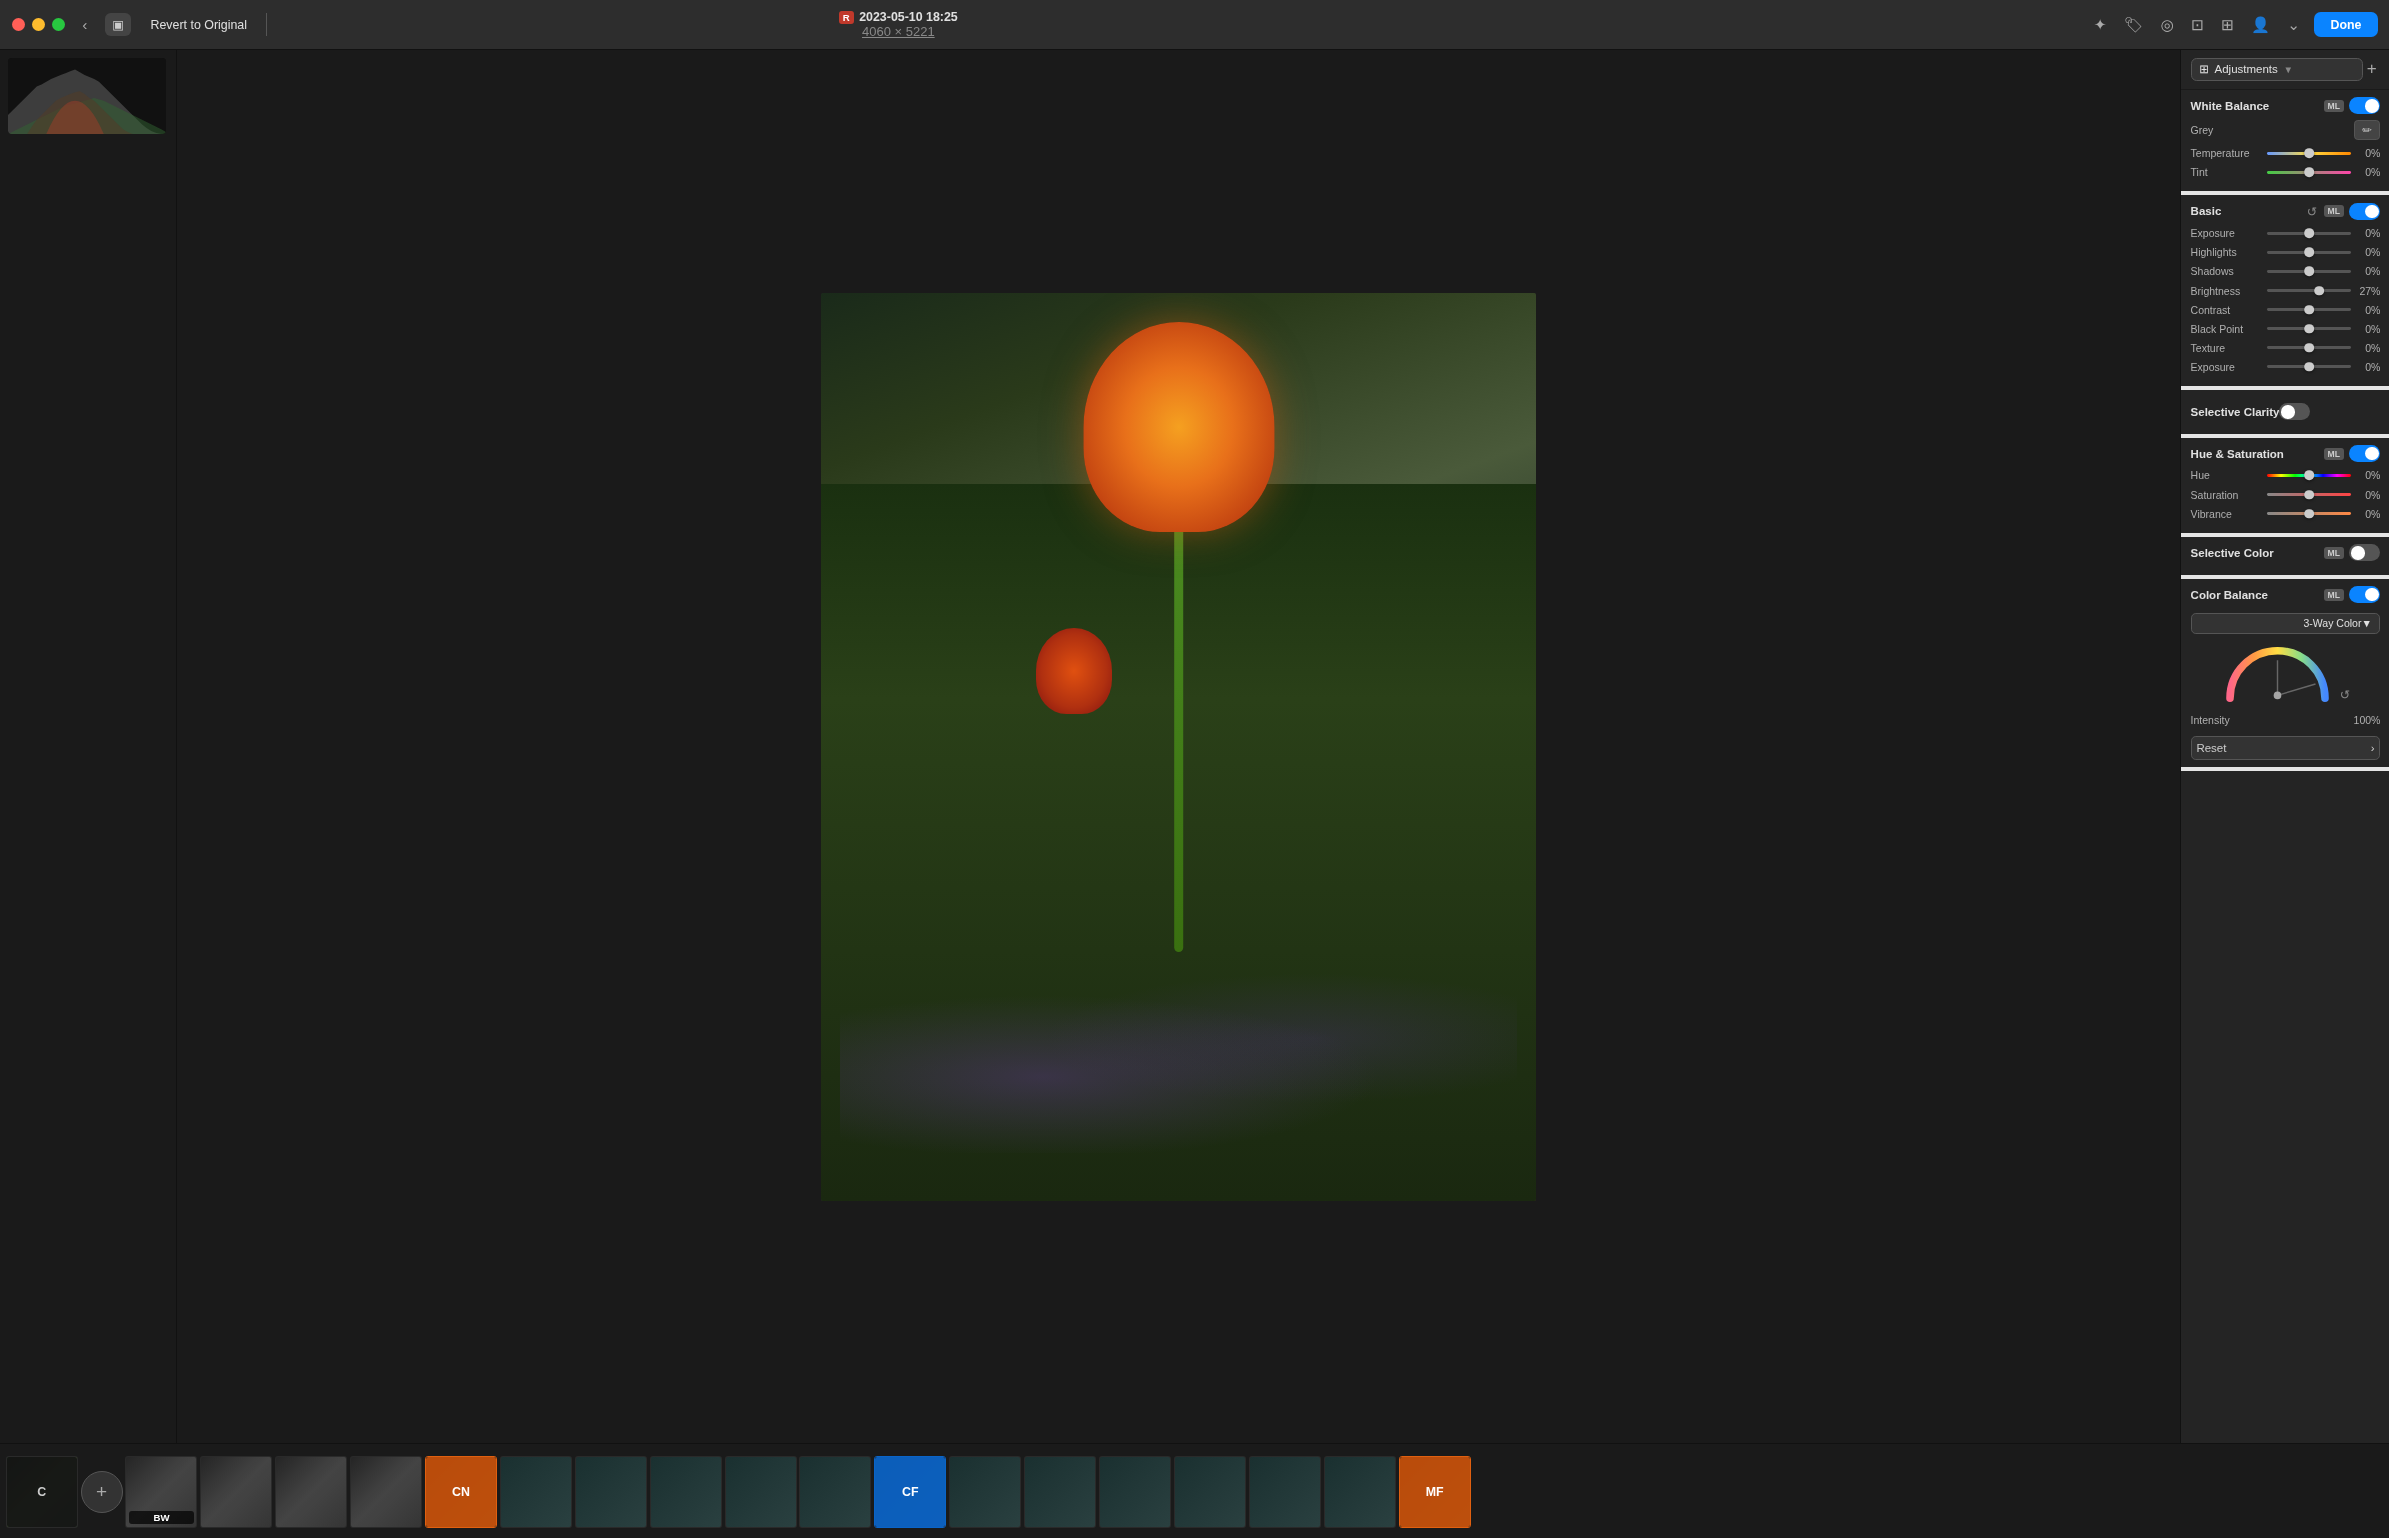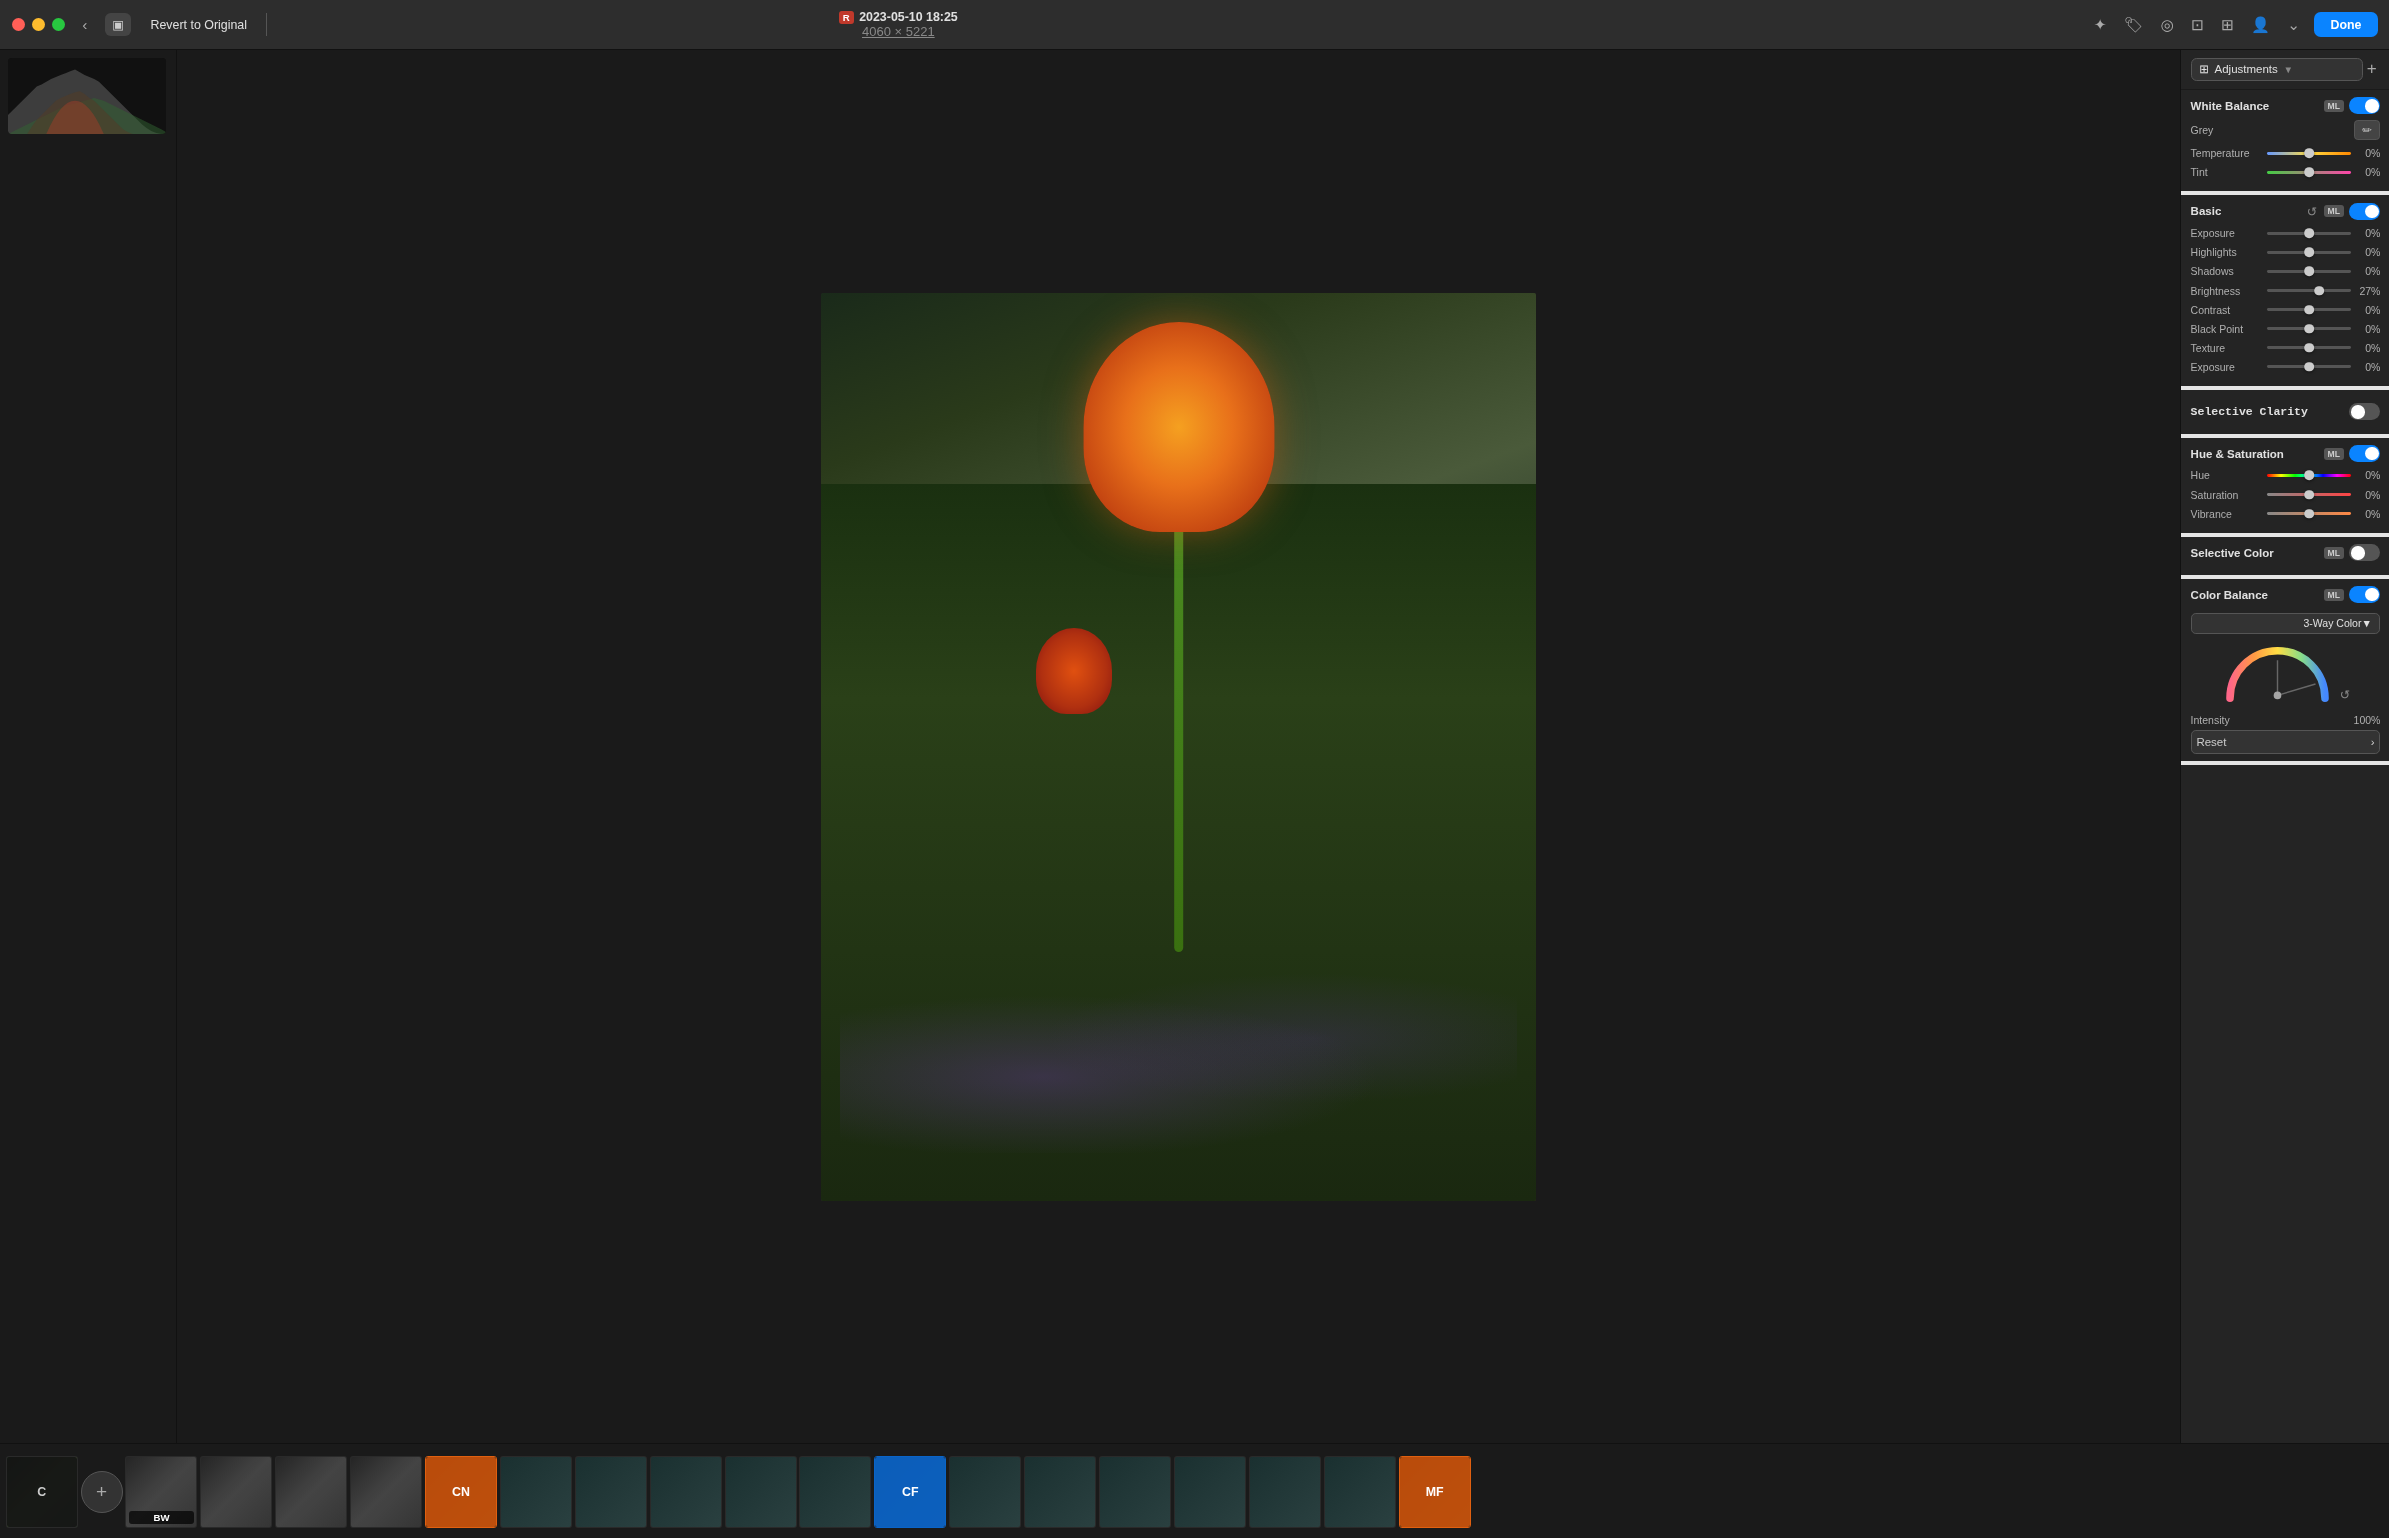--- a/index.html
+++ b/index.html
@@ -435,23 +435,22 @@
       color: #ccc;
       font-size: 11.5px;
       padding: 1.9px 7.6px;
       cursor: pointer;
     }
 
     
     .toggle-row {
       display: flex;
       align-items: center;
-      justify-content: space-between;
+      justify-content: flex-start;
       padding: 5.7px 0;
-      font-family: Liberation Mono, monospace;
     }
     .toggle-label {
       font-size: 11.5px;
       font-weight: 600;
       color: #e0e0e0;
     }
 
     
     .filmstrip {
       height: 96px;
@@ -569,21 +568,21 @@
       padding: 3.8px 7.6px;
       display: flex;
       align-items: center;
       justify-content: flex-end;
       cursor: pointer;
     }
     .intensity-row {
       display: flex;
       justify-content: space-between;
       margin-top: 3.8px;
-      margin-bottom: 4px;
+      margin-bottom: 10px;
     }
     .intensity-label {
       font-size: 10.5px;
       color: #b0b0b0;
     }
     .intensity-value {
       font-size: 10.5px;
       color: #b0b0b0;
     }
     .reset-bar-btn {

